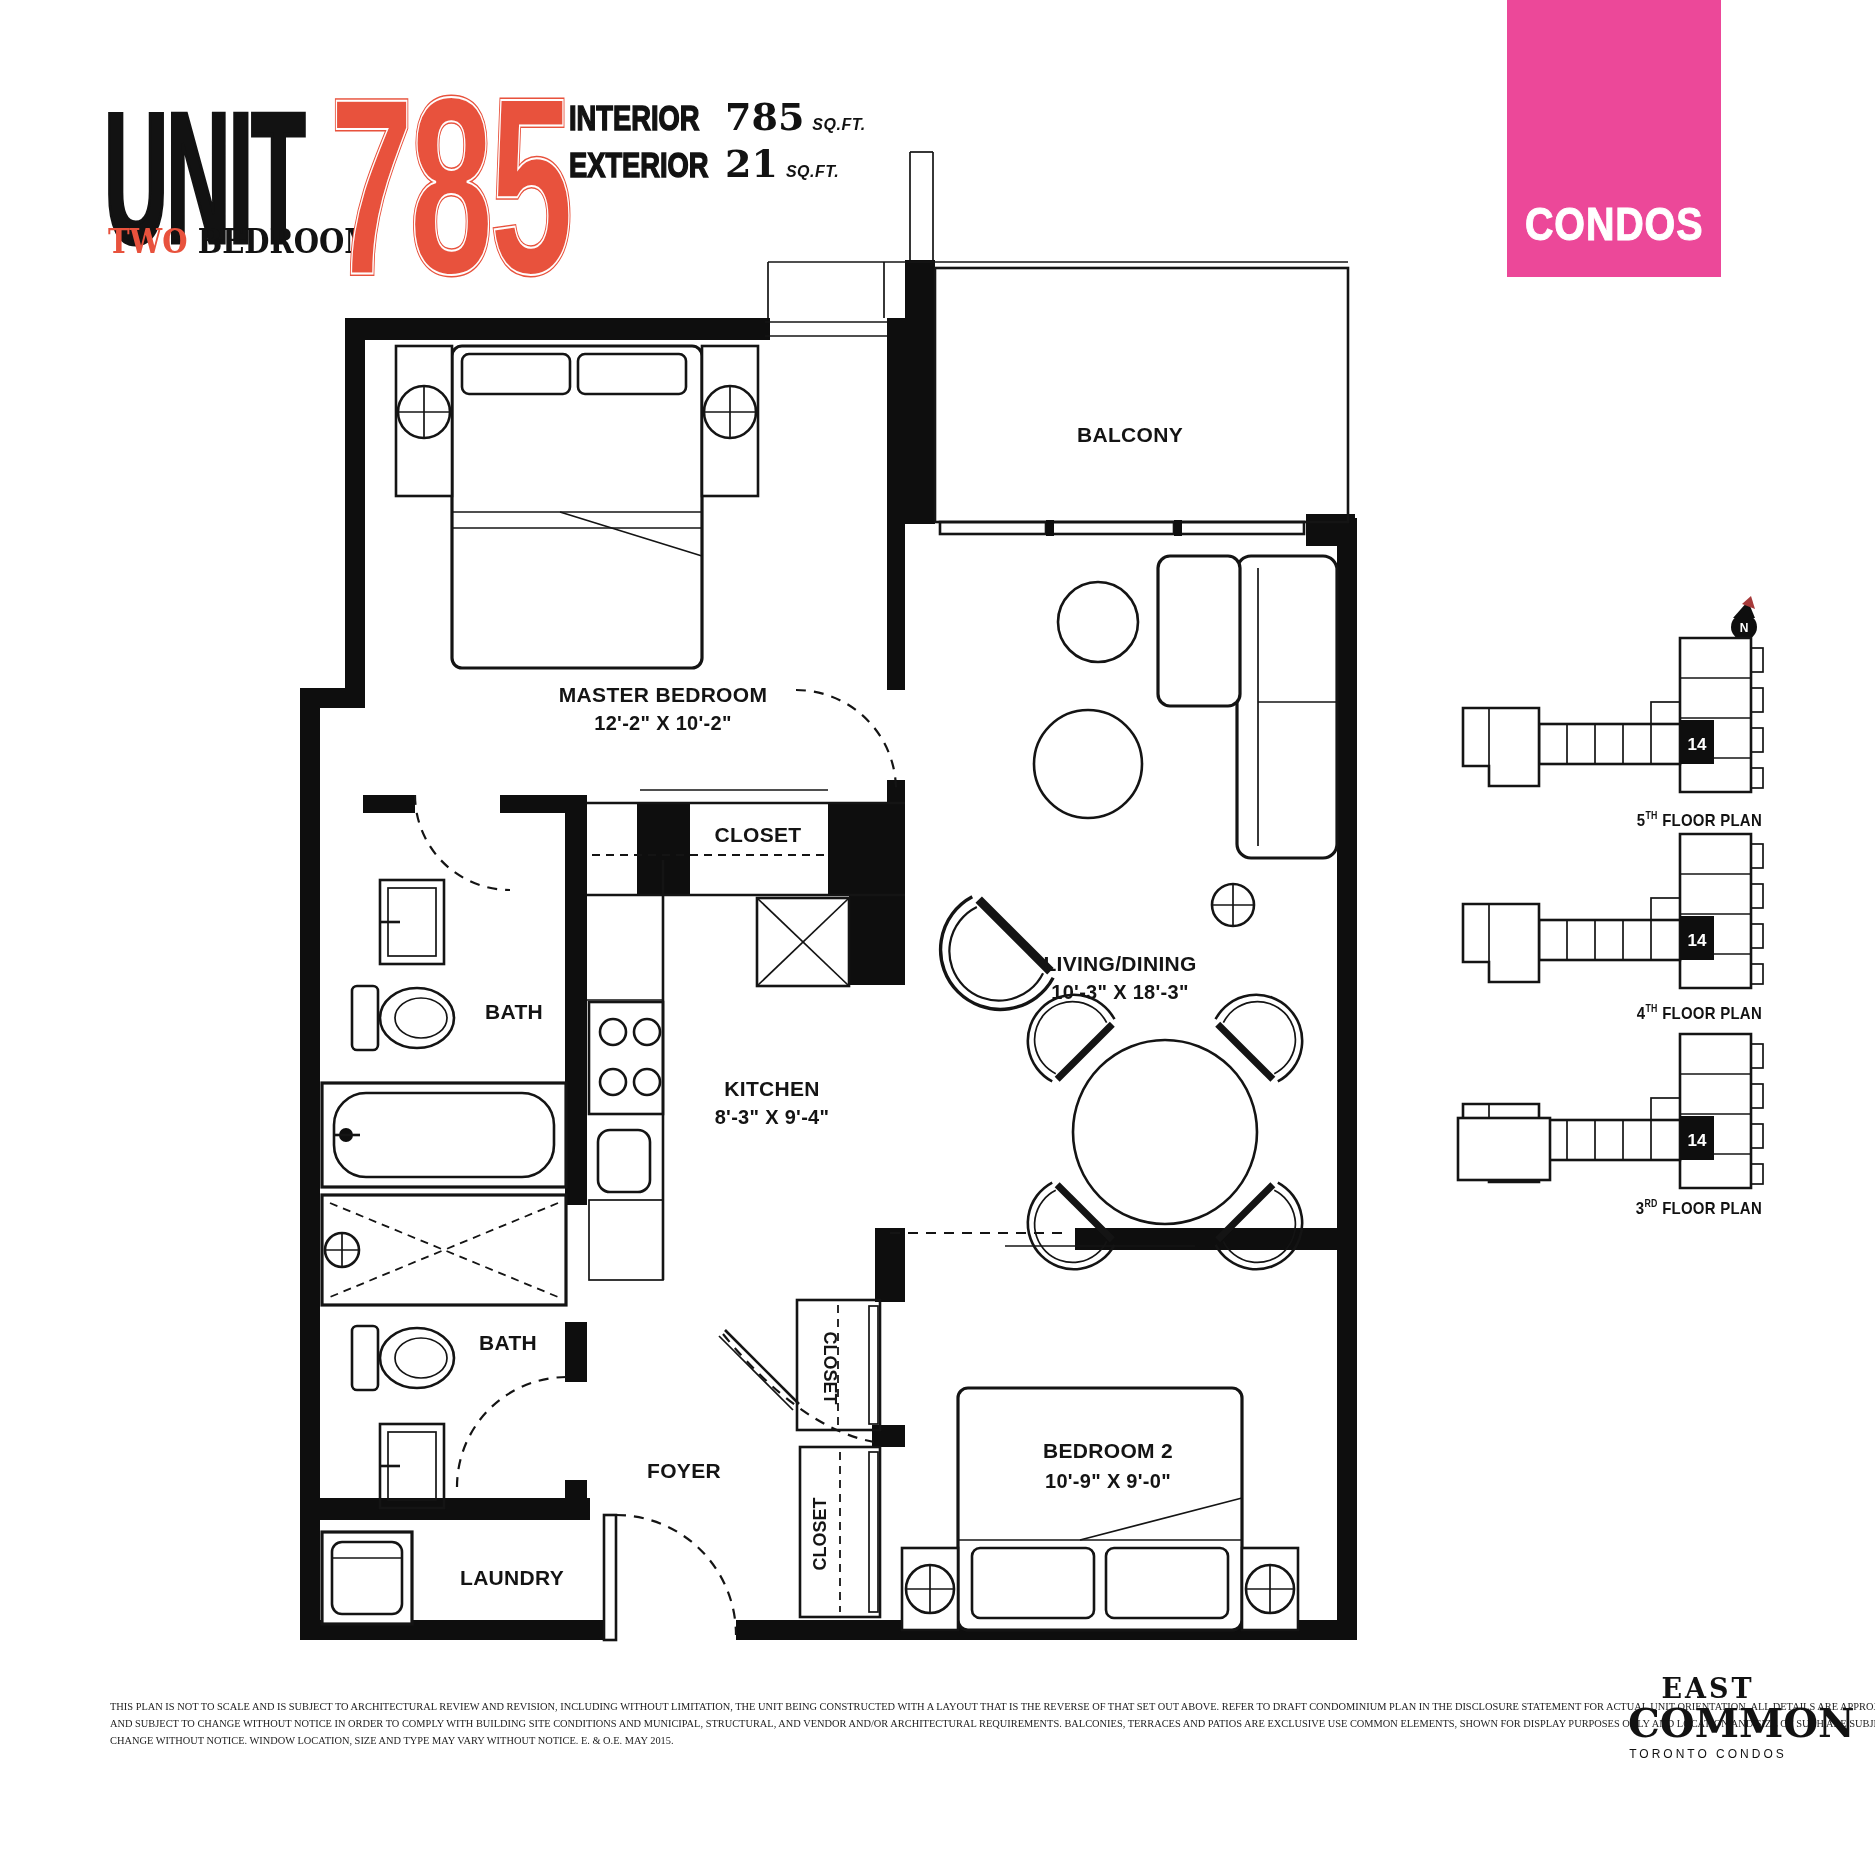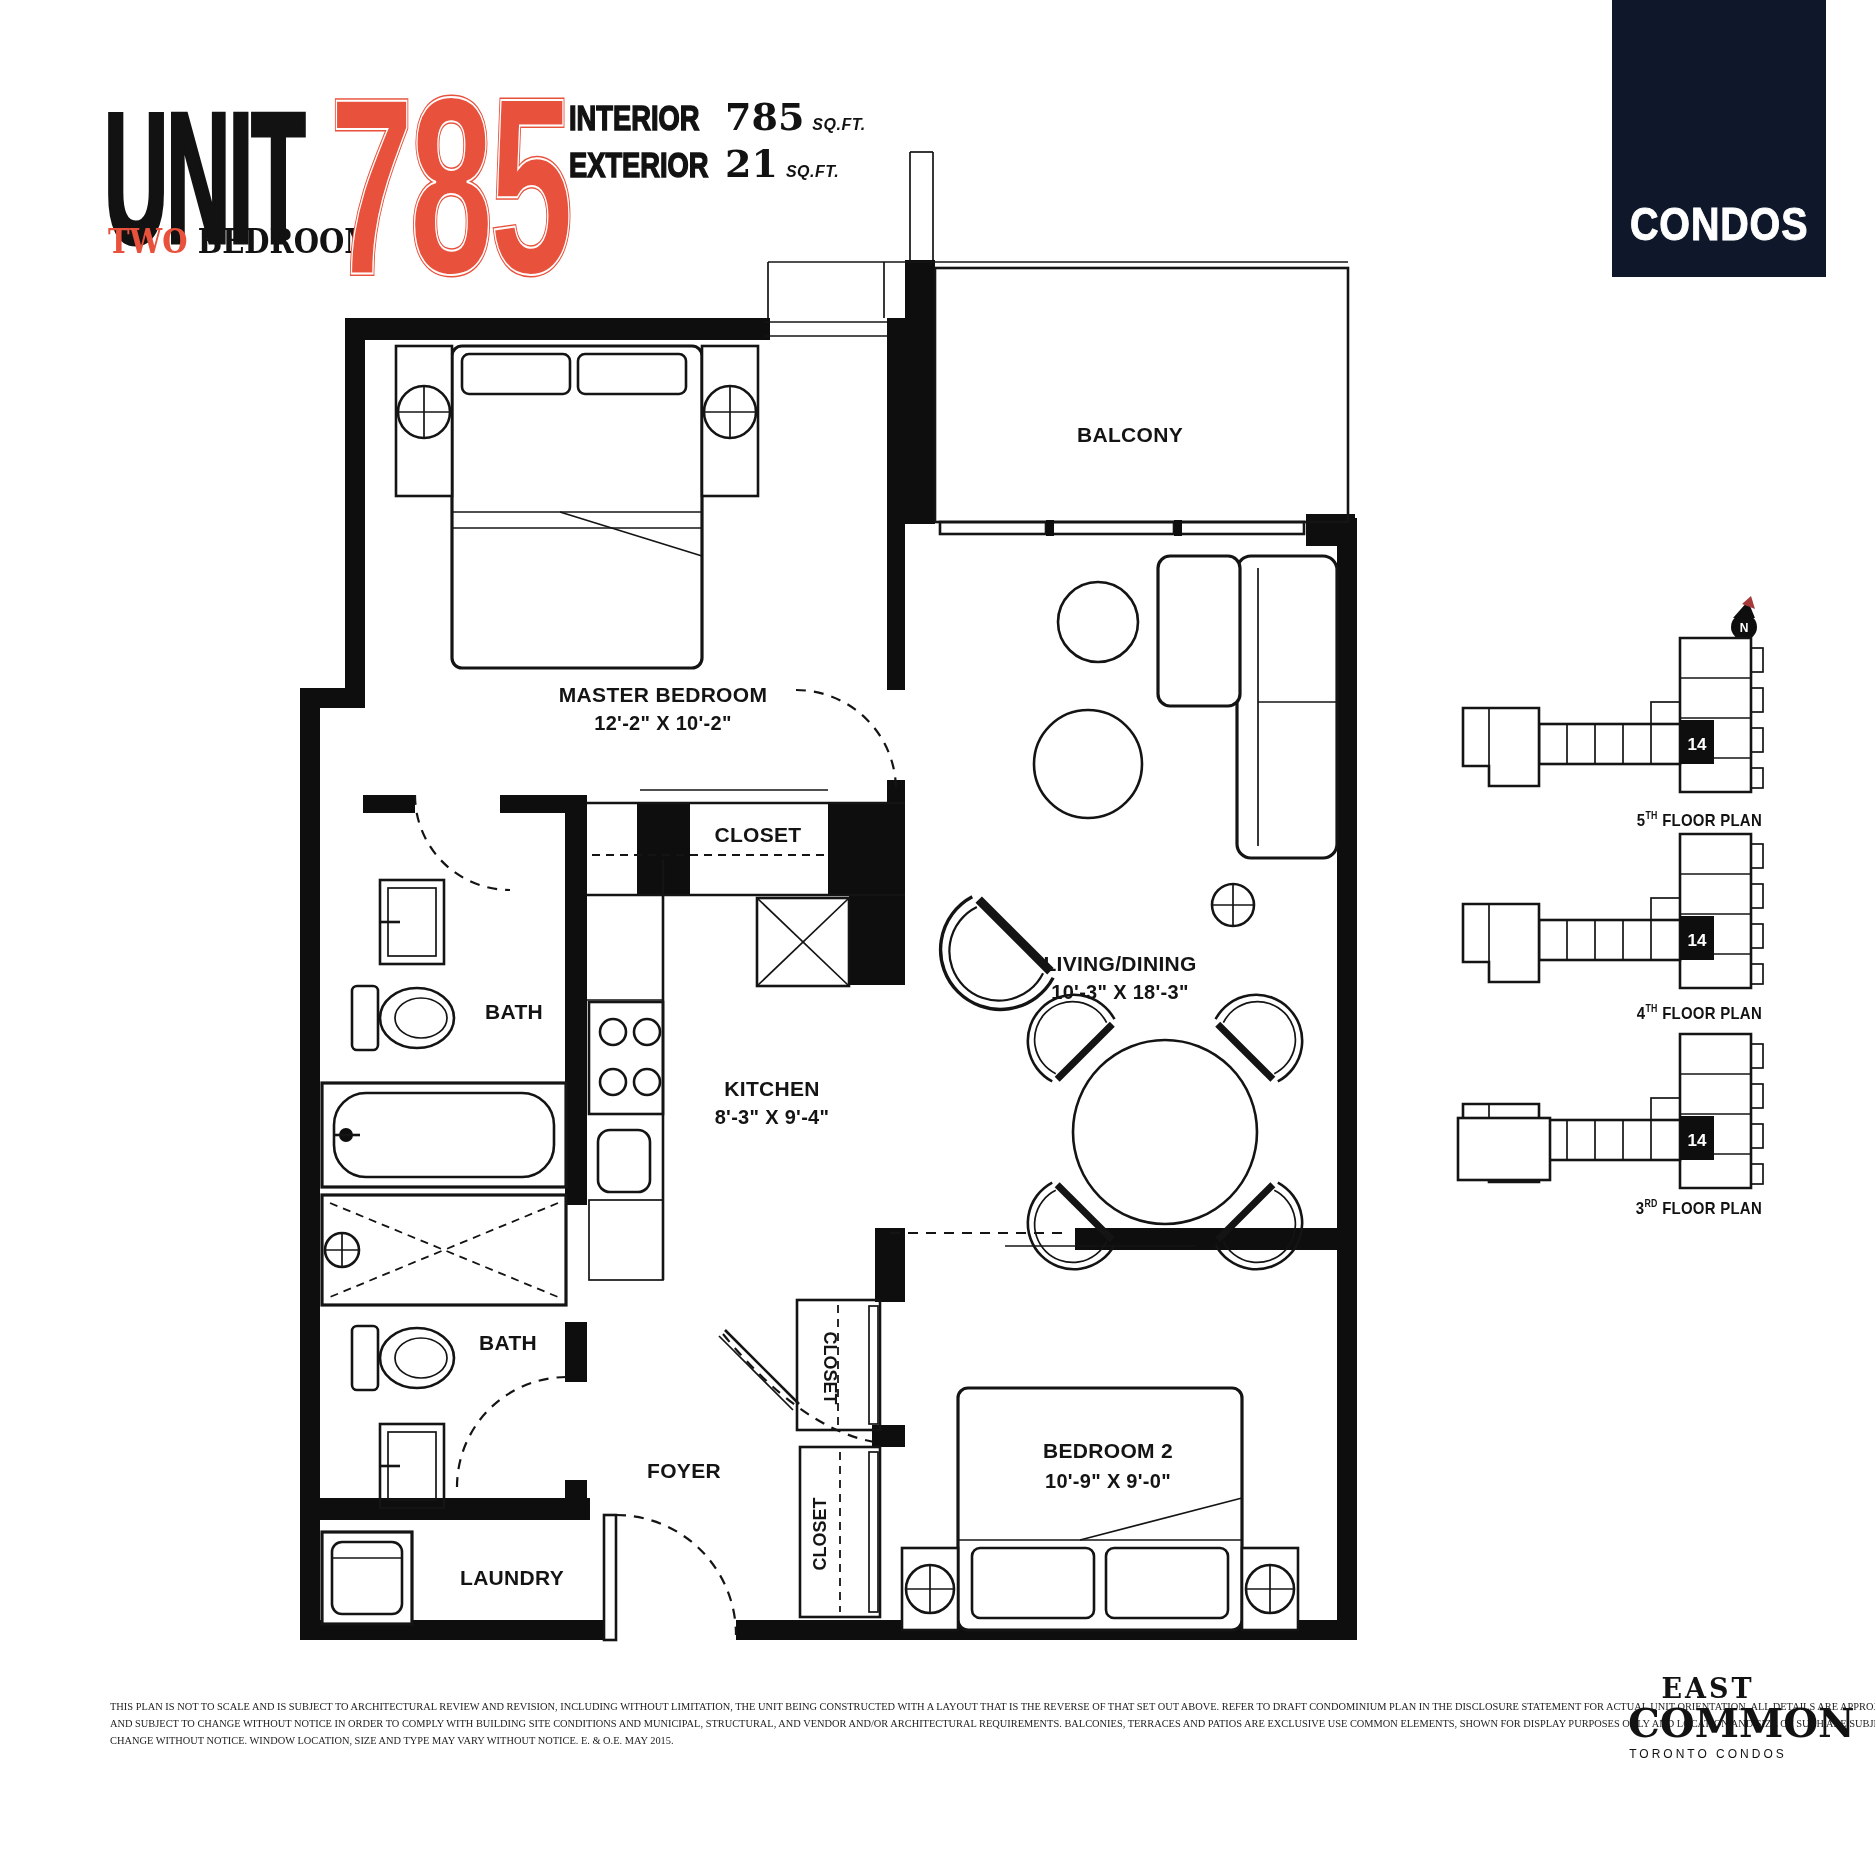--- a/index.html
+++ b/index.html
@@ -16,21 +16,21 @@
   .bignum{left:330px;top:62px;font-size:250px;line-height:1;font-weight:700;
           letter-spacing:-6px;transform:scaleX(.60);color:#e8523d;-webkit-text-stroke:5px #e8523d;}
   .bignum.inline-layer{color:transparent;-webkit-text-stroke:2px #ffffff;}
   #stats{left:569px;top:94px;}
   .stat-row{display:flex;align-items:baseline;height:47px;}
   .stat-label{font-size:35px;font-weight:700;width:152px;transform:scaleX(.78);
               transform-origin:0 50%;-webkit-text-stroke:1.5px #121212;}
   .stat-value{font-family:"DejaVu Serif",serif;font-size:38px;font-weight:700;margin-left:4px;}
   .stat-unit{font-size:16px;font-weight:700;margin-left:8px;letter-spacing:.5px;font-style:italic;}
   
-  #badge{left:1612px;top:0;width:214px;height:277px;background:#0f172a;
+  #badge{left:1507px;top:0;width:214px;height:277px;background:#ec4899;
          display:flex;align-items:flex-end;justify-content:center;}
   #badge span{color:#fff;font-size:47px;font-weight:700;letter-spacing:1px;
               transform:scaleX(.84);transform-origin:50% 50%;margin-bottom:26px;
               -webkit-text-stroke:1px #fff;}
   
   svg{position:absolute;overflow:visible;}
   .w{fill:#0e0e0e;stroke:none;}
   .s{fill:none;stroke:#141414;stroke-width:2.6px;}
   .sf{fill:#ffffff;stroke:#141414;stroke-width:2.6px;}
   .sf3{fill:#ffffff;stroke:#141414;stroke-width:3.2px;}

